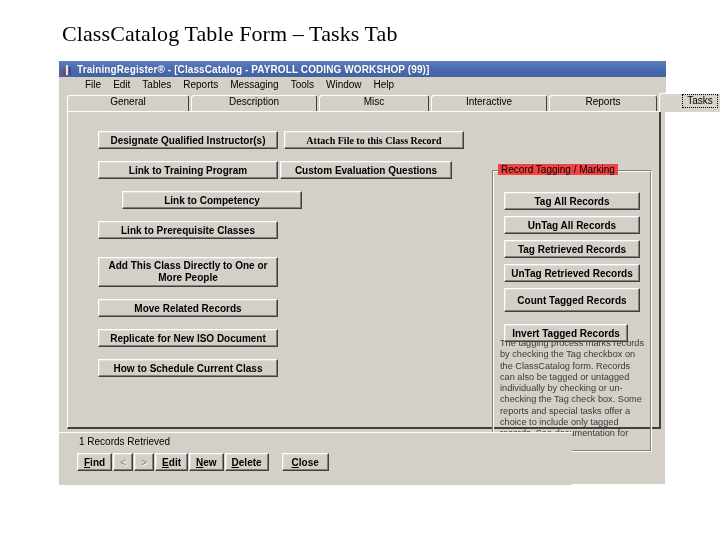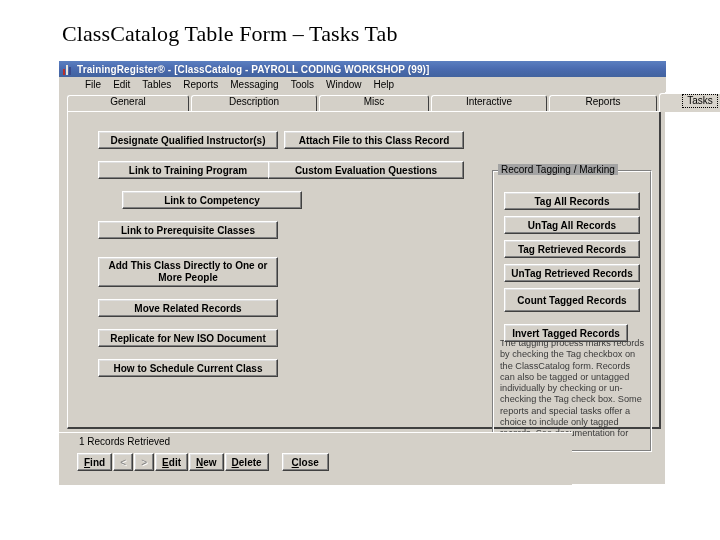--- a/index.html
+++ b/index.html
@@ -138,21 +138,21 @@
   .groupbox-inner {
     position: absolute; inset: 0;
     border: 1px solid #ffffff;
     border-right-color: #808080;
     border-bottom-color: #808080;
     box-sizing: border-box;
     pointer-events: none;
   }
   .groupbox-title {
     position: absolute; left: 430px; top: 52px;
-    background: #a3a3a3;
+    background: #ef4444;
     padding: 0 3px;
     font-size: 10px; color: #000000;
     white-space: nowrap;
     z-index: 2;
   }
   .group-note {
     position: absolute;
     left: 432px; top: 226px;
     width: 146px;
     font-size: 9.2px;
@@ -250,22 +250,22 @@
       <div class="group-note">The tagging process marks records by checking the Tag checkbox on the ClassCatalog form.  Records can also be tagged or untagged individually by checking or un-checking the Tag check box. Some reports and special tasks offer a choice to include only tagged records.  See documentation for additional details.</div>
 
     <div class="btn" style="left: 30px; top: 19px; width: 180px; height: 18px;">Designate Qualified Instructor(s)</div>
         <div class="btn" style="left: 30px; top: 49px; width: 180px; height: 18px;">Link to Training Program</div>
         <div class="btn" style="left: 30px; top: 79px; width: 180px; height: 18px; margin-left: 24px;">Link to Competency</div>
         <div class="btn" style="left: 30px; top: 109px; width: 180px; height: 18px;">Link to Prerequisite Classes</div>
         <div class="btn two-line" style="left: 30px; top: 145px; width: 180px; height: 30px;">Add This Class Directly to One or More People</div>
         <div class="btn" style="left: 30px; top: 187px; width: 180px; height: 18px;">Move Related Records</div>
         <div class="btn" style="left: 30px; top: 217px; width: 180px; height: 18px;">Replicate for New ISO Document</div>
         <div class="btn" style="left: 30px; top: 247px; width: 180px; height: 18px;">How to Schedule Current Class</div>
-        <div class="btn" style="left: 216px; top: 19px; width: 180px; height: 18px;">Attach File to this Class Record</div>
-        <div class="btn" style="left: 200px; top: 49px; width: 196px; height: 18px;">Custom Evaluation Questions</div>
+        <div class="btn" style="left: 216px; top: 19px; width: 180px; height: 18px; font-family: Liberation Serif, serif;">Attach File to this Class Record</div>
+        <div class="btn" style="left: 212px; top: 49px; width: 172px; height: 18px;">Custom Evaluation Questions</div>
         <div class="btn" style="left: 436px; top: 104px; width: 136px; height: 18px;">UnTag All Records</div>
         <div class="btn" style="left: 436px; top: 80px; width: 136px; height: 18px;">Tag All Records</div>
         <div class="btn" style="left: 436px; top: 128px; width: 136px; height: 18px;">Tag Retrieved Records</div>
         <div class="btn" style="left: 436px; top: 152px; width: 136px; height: 18px;">UnTag Retrieved Records</div>
         <div class="btn" style="left: 436px; top: 176px; width: 136px; height: 24px;">Count Tagged Records</div>
         <div class="btn" style="left: 436px; top: 212px; width: 124px; height: 18px;">Invert Tagged Records</div>
       </div>
 
     <div class="statusbar">
       <div class="status-text">1 Records Retrieved</div>

